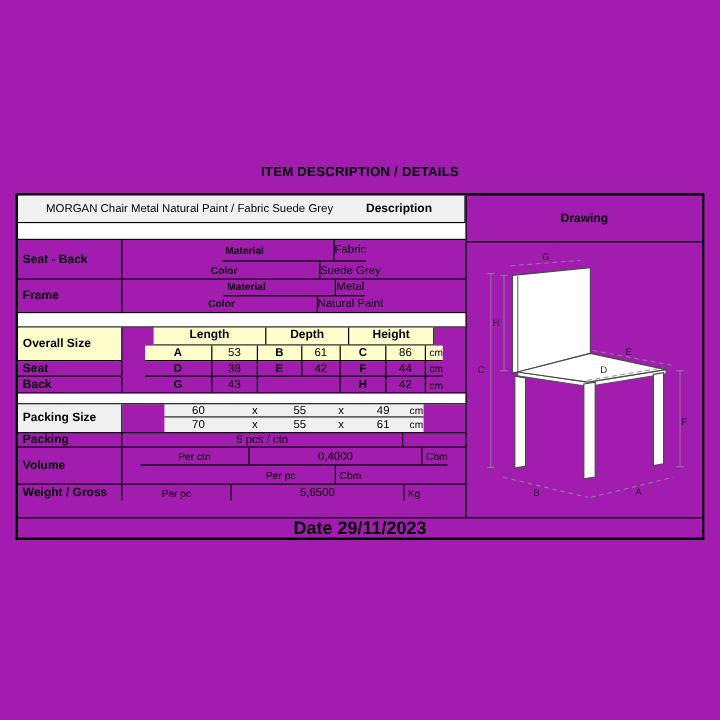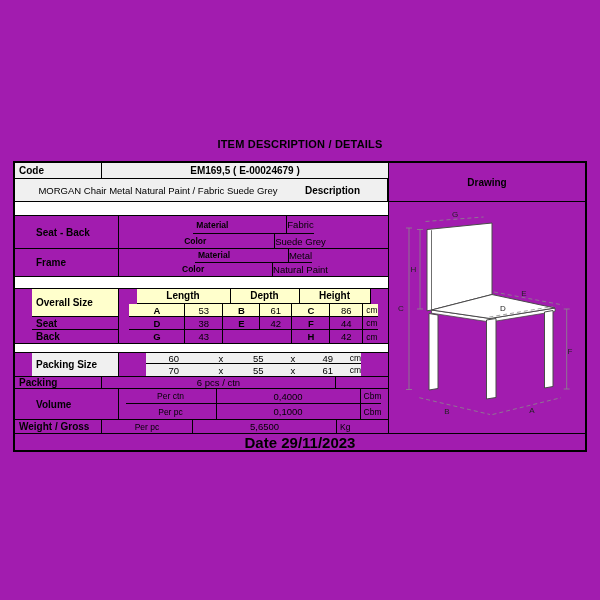--- a/index.html
+++ b/index.html
@@ -15,21 +15,21 @@
   .right{width:197px;border-left:1px solid #000;display:flex;flex-direction:column;}
   .r{display:flex;border-bottom:1px solid #000;}
   .c{display:flex;align-items:center;overflow:hidden;white-space:nowrap;}
   .ctr{justify-content:center;}
   .b{font-weight:bold;}
   .br{border-right:1px solid #000;}
   .grey{background:#f0f0f0;}
   .yel{background:#ffffcc;}
   .lblc{width:87px;padding-left:4px;font-weight:bold;font-size:10px;
     display:flex;align-items:center;border-right:1px solid #000;}
-  .sec{display:flex;border-bottom:1px solid #000;padding-left:17px;}
+  .sec{display:flex;border-bottom:1px solid #000;}
   .subcol{flex:1;display:flex;flex-direction:column;align-items:center;}
   .subrow{display:flex;border-bottom:1px solid #000;}
   .subcol > .subrow:last-child{border-bottom:none;}
   .leftcol{width:87px;border-right:1px solid #000;display:flex;flex-direction:column;}
   .leftcol > div{padding-left:4px;font-weight:bold;display:flex;align-items:center;
     border-bottom:1px solid #000;}
   .leftcol > div:last-child{border-bottom:none;}
   .sm{font-size:8.5px;}
   .v{font-size:9.5px;}
   .gap{border-bottom:1px solid #000;background:#fff;}
@@ -45,24 +45,20 @@
 <body>
 
 <div class="page">
   <div class="title">ITEM DESCRIPTION / DETAILS</div>
 
   <div class="sheet">
     <div class="main">
 
       <div class="left">
 
-        <div class="r grey" style="height:16px">
-          <div class="c lblc">Code</div>
-          <div class="c ctr b" style="flex:1">EM169,5 ( E-00024679 )</div>
-        </div>
 
         <div class="r grey" style="height:23px">
           <div class="c ctr v" style="flex:1">MORGAN Chair Metal Natural Paint / Fabric Suede Grey</div>
           <div class="c lblc">Description</div>
         </div>
 
         <div class="gap" style="height:14px"></div>
 
         <div class="sec" style="height:33px">
           <div class="lblc">Seat - Back</div>
@@ -173,21 +169,20 @@
         <div class="sec">
           <div class="lblc">Volume</div>
           <div class="subcol">
             <div class="subrow" style="height:15px">
               <div class="c ctr sm br" style="width:91px">Per ctn</div>
               <div class="c ctr v br" style="width:144px">0,4000</div>
               <div class="c sm" style="flex:1;padding-left:3px">Cbm</div>
             </div>
             <div class="subrow" style="height:15px">
               <div class="c ctr sm br" style="width:91px">Per pc</div>
-              <div class="c ctr v br" style="width:144px">0,1000</div>
               <div class="c sm" style="flex:1;padding-left:3px">Cbm</div>
             </div>
           </div>
         </div>
 
         <div class="r nobb" style="height:13px">
           <div class="c lblc">Weight / Gross</div>
           <div class="c ctr sm br" style="width:91px">Per pc</div>
           <div class="c ctr v br" style="width:144px">5,6500</div>
           <div class="c sm" style="flex:1;padding-left:3px">Kg</div>

